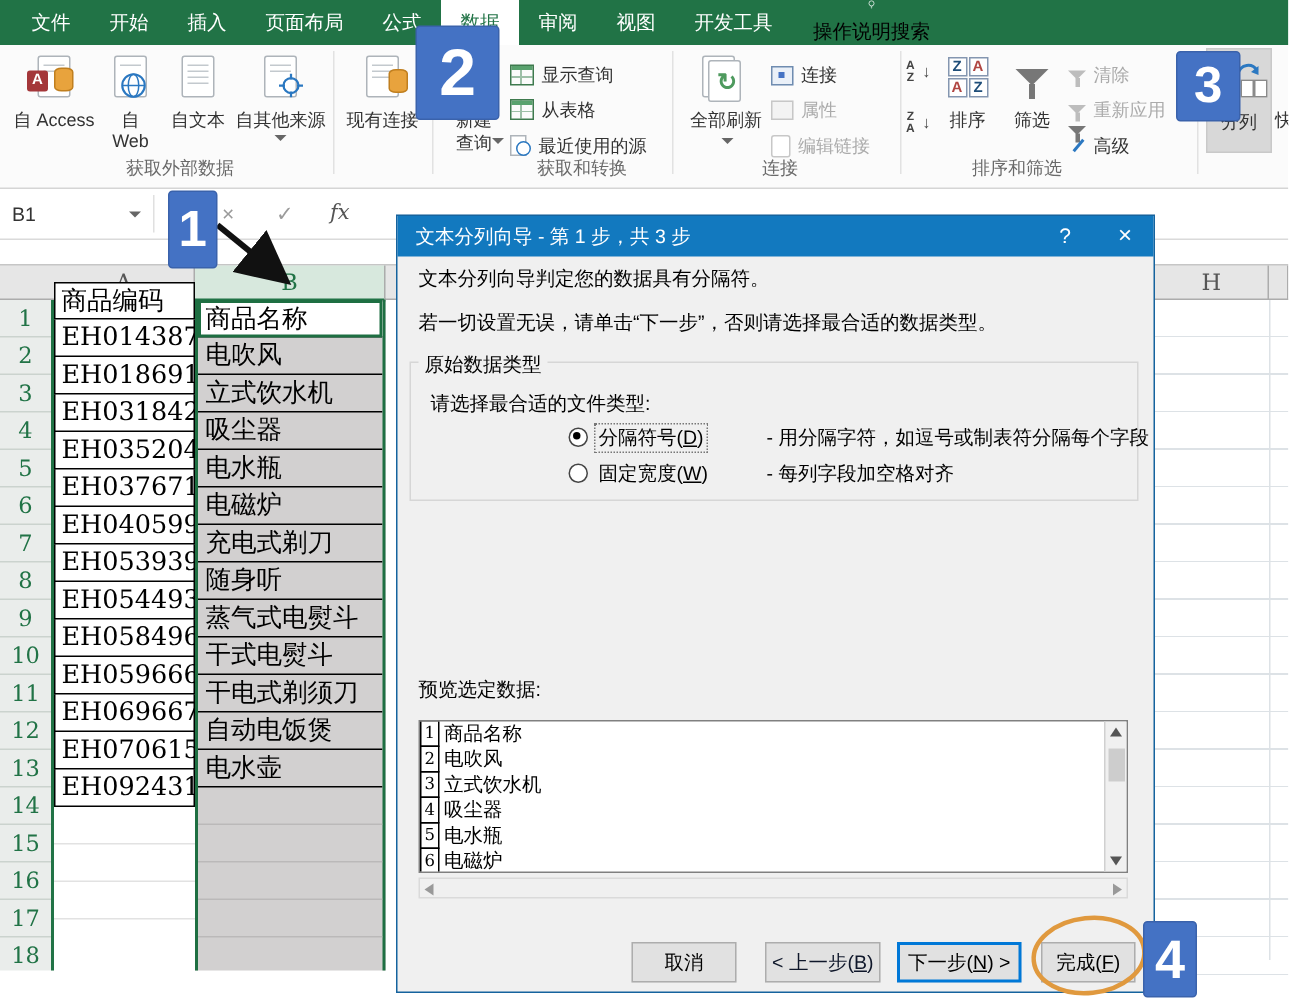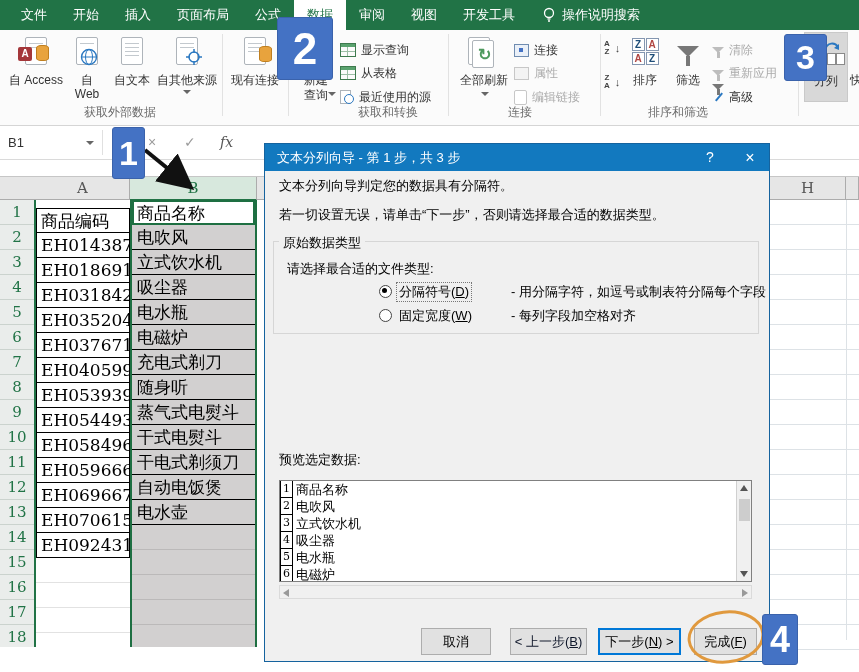--- a/index.html
+++ b/index.html
@@ -6,21 +6,21 @@
   .stage{position:relative;width:859px;height:672px;overflow:hidden;background:#fff;
          font-family:"Liberation Sans",sans-serif;}
   .abs{position:absolute;}
   .serif{font-family:"DejaVu Serif","Liberation Serif",serif;}
   .u{text-decoration:underline;}
 
   
   .tabbar{left:0;top:0;width:859px;height:30px;background:#217346;display:flex;align-items:stretch;padding-left:8px;box-sizing:border-box;}
   .tab{color:#fff;font-size:13px;line-height:30px;padding:0 13px;white-space:nowrap;}
   .tab.active{background:#fff;color:#217346;}
-  .assist{display:flex;align-items:center;color:#ffffff;margin-left:14px;font-size:13px;gap:6px;white-space:nowrap;}
+  .assist{display:flex;align-items:center;color:#000000;margin-left:14px;font-size:13px;gap:6px;white-space:nowrap;flex-direction:column;}
 
   
   .ribbon{left:0;top:30px;width:859px;height:96px;background:#FBFBFB;border-bottom:1px solid #D5D5D5;box-sizing:border-box;}
   .bigbtn{position:absolute;top:0;height:92px;text-align:center;font-size:12px;color:#333;cursor:default;}
   .bigbtn .lbl{position:absolute;left:0;right:0;top:42px;}
   .bigbtn .lbl2{position:absolute;left:0;right:0;top:57px;}
   .iconwrap{position:absolute;left:0;right:0;top:5px;height:32px;display:flex;align-items:center;justify-content:center;}
   .grplabel{position:absolute;top:74px;font-size:12px;color:#6A6A6A;text-align:center;}
   .vsep{position:absolute;top:4px;width:1px;height:82px;background:#E2E2E2;}
   .smallbtn{position:absolute;height:20px;display:flex;align-items:center;gap:5px;font-size:12px;color:#333;white-space:nowrap;}
@@ -51,21 +51,21 @@
   .fmark{position:absolute;top:0;line-height:33px;color:#9B9B9B;font-size:14px;}
 
   
   .hdrrow{left:0;top:176px;width:859px;height:24px;background:#E6E6E6;border-top:1px solid #C6C6C6;border-bottom:1px solid #ACACAC;box-sizing:border-box;}
   .hcell{position:absolute;top:0;height:23px;line-height:23px;text-align:center;font-size:15px;color:#565656;border-right:1px solid #ACACAC;box-sizing:border-box;}
   .hcell.sel{background:#D7E8DD;color:#217346;border-bottom:2px solid #217346;height:24px;}
   .corner{left:0;top:176px;width:36px;height:24px;background:#E6E6E6;border-right:1px solid #ACACAC;border-bottom:1px solid #ACACAC;box-sizing:border-box;}
   .corner i{position:absolute;right:2px;bottom:2px;width:0;height:0;border-top:12px solid transparent;border-right:12px solid #ABABAB;}
   .rowhdr{left:0;top:200px;width:36px;height:447px;background:#EAEDEB;border-right:2px solid #217346;box-sizing:border-box;overflow:hidden;}
   .rowhdr div{height:25px;line-height:25px;text-align:center;font-size:15px;color:#217346;border-bottom:1px solid #CBD3CE;box-sizing:border-box;}
-  .colA{left:36px;top:208px;width:94px;height:447px;background:#fff;overflow:hidden;}
+  .colA{left:36px;top:188px;width:94px;height:447px;background:#fff;overflow:hidden;}
   .colA .c{height:25px;line-height:24px;padding-left:4px;font-size:17px;color:#000;box-sizing:border-box;border-bottom:1px solid #E2E2E2;}
   .colA .c.tbl{border:1px solid #000;border-top:none;}
   .colA .c.first{border-top:1px solid #000;}
   .colB{left:130px;top:200px;width:127px;height:447px;background:#D2D0D0;border-left:2px solid #1E6F42;border-right:2px solid #1E6F42;box-sizing:border-box;overflow:hidden;}
   .colB .c{height:25px;line-height:24px;padding-left:5px;font-size:17px;color:#000;box-sizing:border-box;border-bottom:1px solid #BBB9B9;}
   .colB .c.tbl{border-bottom:1px solid #000;}
   .colB .c.first{border-top:1px solid #000;background:#fff;outline:2px solid #1E6F42;outline-offset:-2px;}
   .rgrid{left:770px;top:200px;width:89px;height:450px;background:repeating-linear-gradient(to bottom,#fff 0 24px,#DDE2E6 24px 25px);}
   .rgrid i{position:absolute;left:76px;top:0;width:1px;height:440px;background:#DDE2E6;}
 

